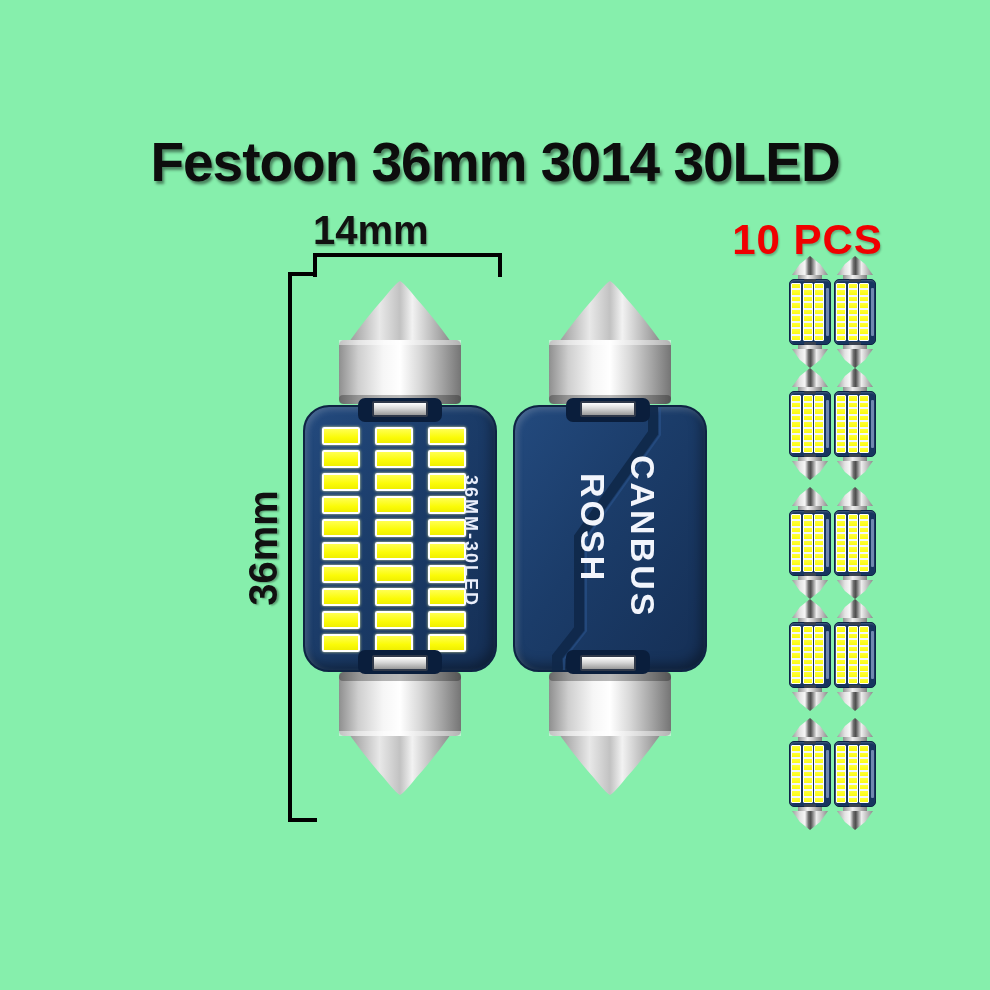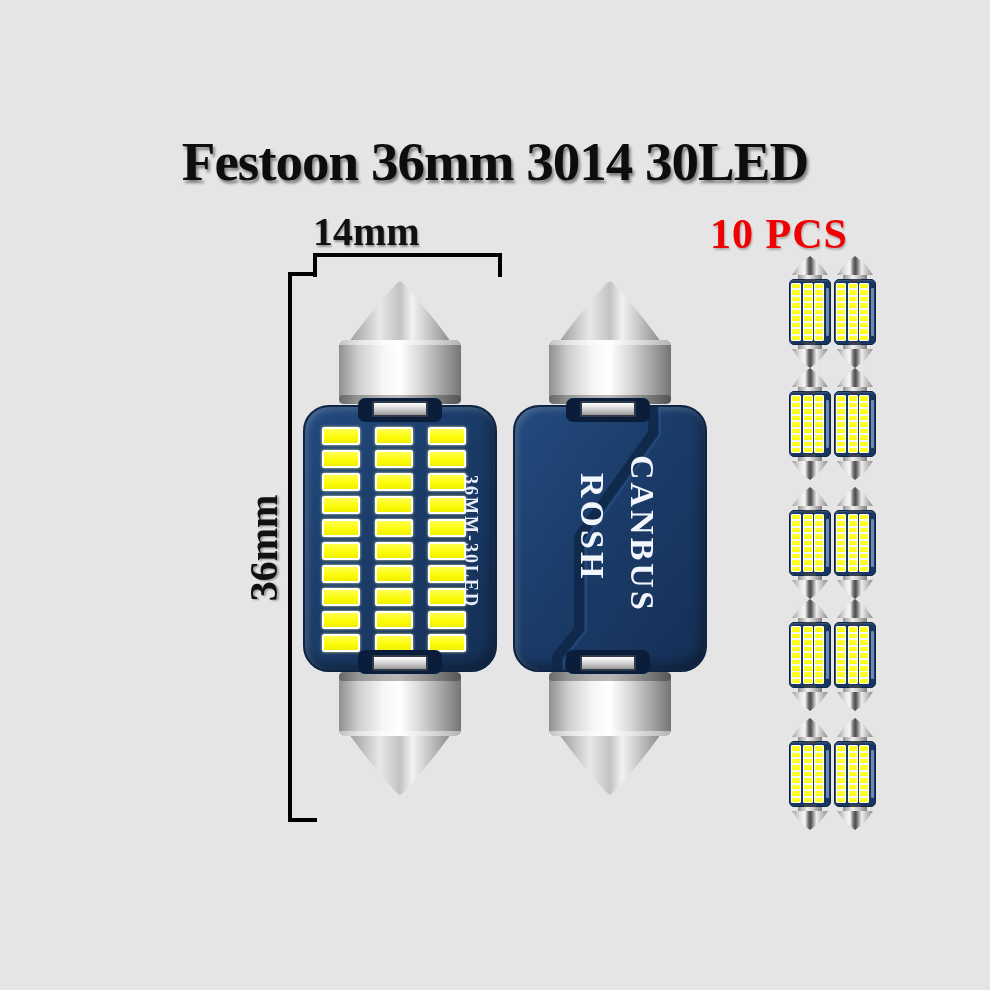--- a/index.html
+++ b/index.html
@@ -1,39 +1,39 @@
 <!DOCTYPE html>
 <html><head>
 <meta charset="utf-8">
 <style>
   html,body{margin:0;padding:0;background:#ffffff;}
   #canvas{
-    position:relative;width:990px;height:990px;background:#e5e5e5;overflow:hidden;
-    font-family:Liberation Serif, serif;
+    position:relative;width:990px;height:990px;background:#86efac;overflow:hidden;
+    font-family:Liberation Sans, sans-serif;
   }
   
   .title{
     position:absolute;left:0;top:130px;width:100%;text-align:center;
     font-size:55px;font-weight:bold;color:#0d0d0d;letter-spacing:-1px;
     text-shadow:2px 3px 3px rgba(0,0,0,.45);
   }
   .dim-w-label{
     position:absolute;left:313px;top:208px;width:185px;
     font-size:40px;font-weight:bold;color:#111;text-shadow:1px 2px 2px rgba(0,0,0,.35);
   }
   .dim-l-label{
     position:absolute;left:263px;top:548px;width:0;height:0;
     font-size:40px;font-weight:bold;color:#111;text-shadow:-1px 2px 2px rgba(0,0,0,.35);
   }
   .dim-l-label>span{
     position:absolute;left:0;top:0;transform:translate(-50%,-50%) rotate(-90deg);
     white-space:nowrap;display:block;
   }
   .qty-label{
-    position:absolute;left:710px;top:210px;width:195px;
+    position:absolute;left:710px;top:216px;width:195px;text-align:center;
     font-size:42px;font-weight:bold;color:#f00000;letter-spacing:1px;
     text-shadow:1px 2px 2px rgba(0,0,0,.25);
   }
   
   .bracket-w{
     position:absolute;left:313px;top:253px;width:181px;height:20px;
     border-top:4px solid #000;border-left:4px solid #000;border-right:4px solid #000;
   }
   .bracket-l{
     position:absolute;left:288px;top:272px;width:25px;height:542px;

